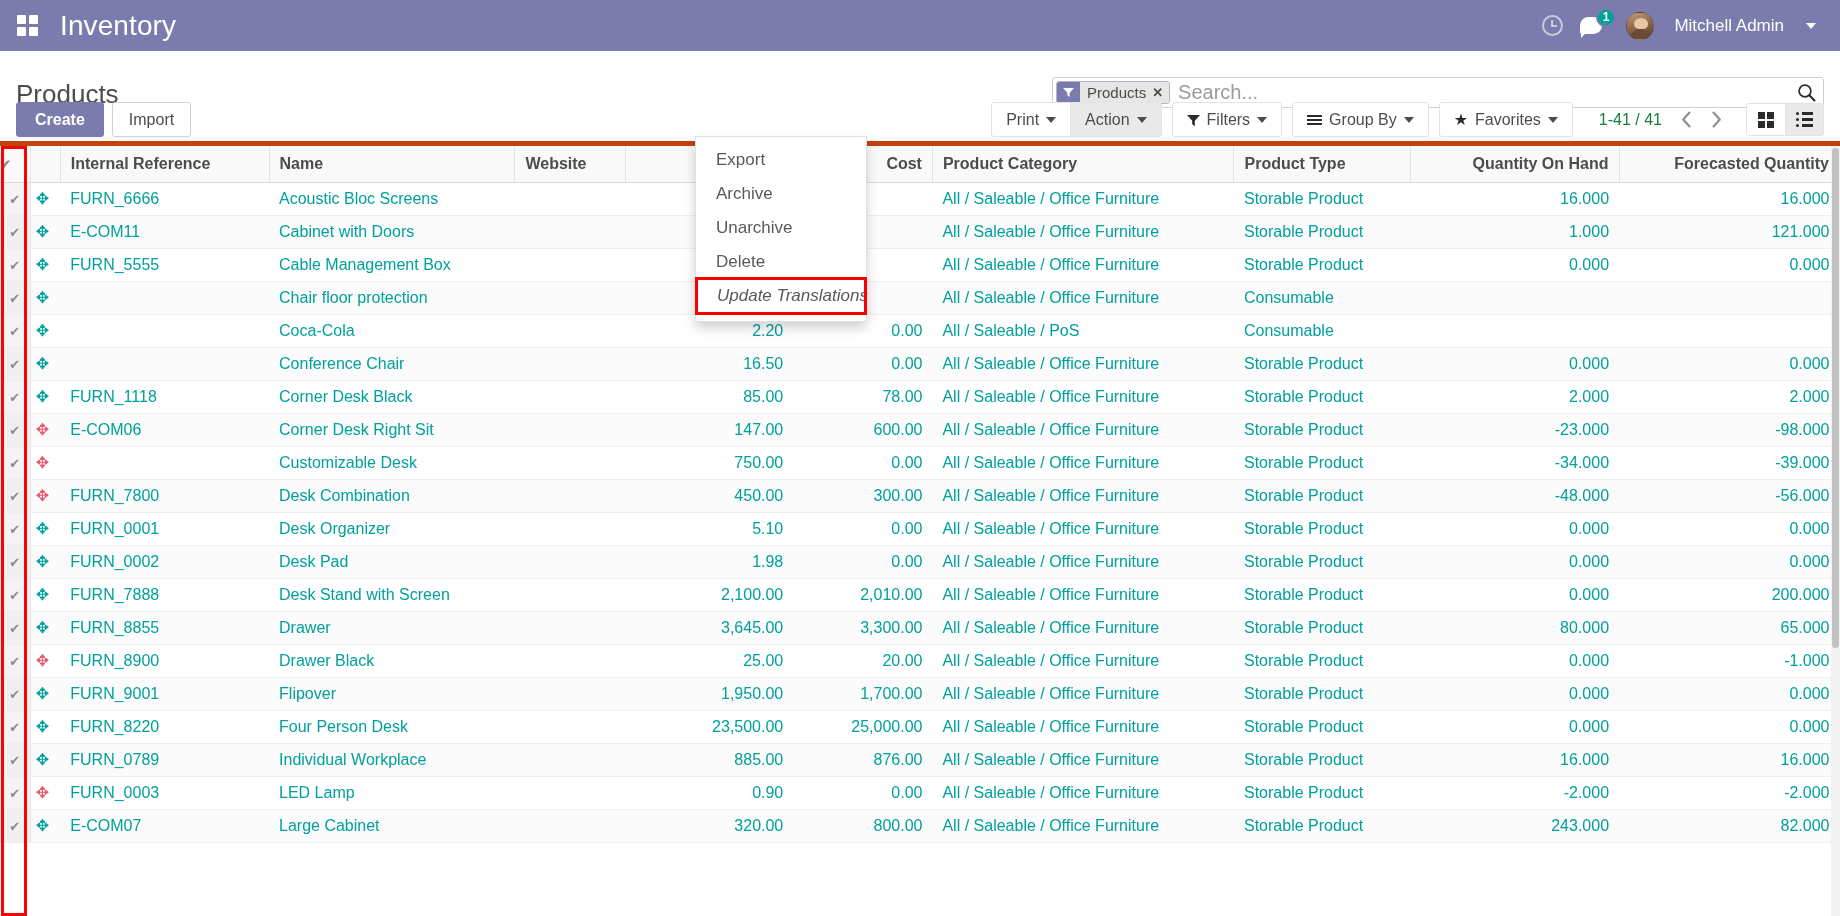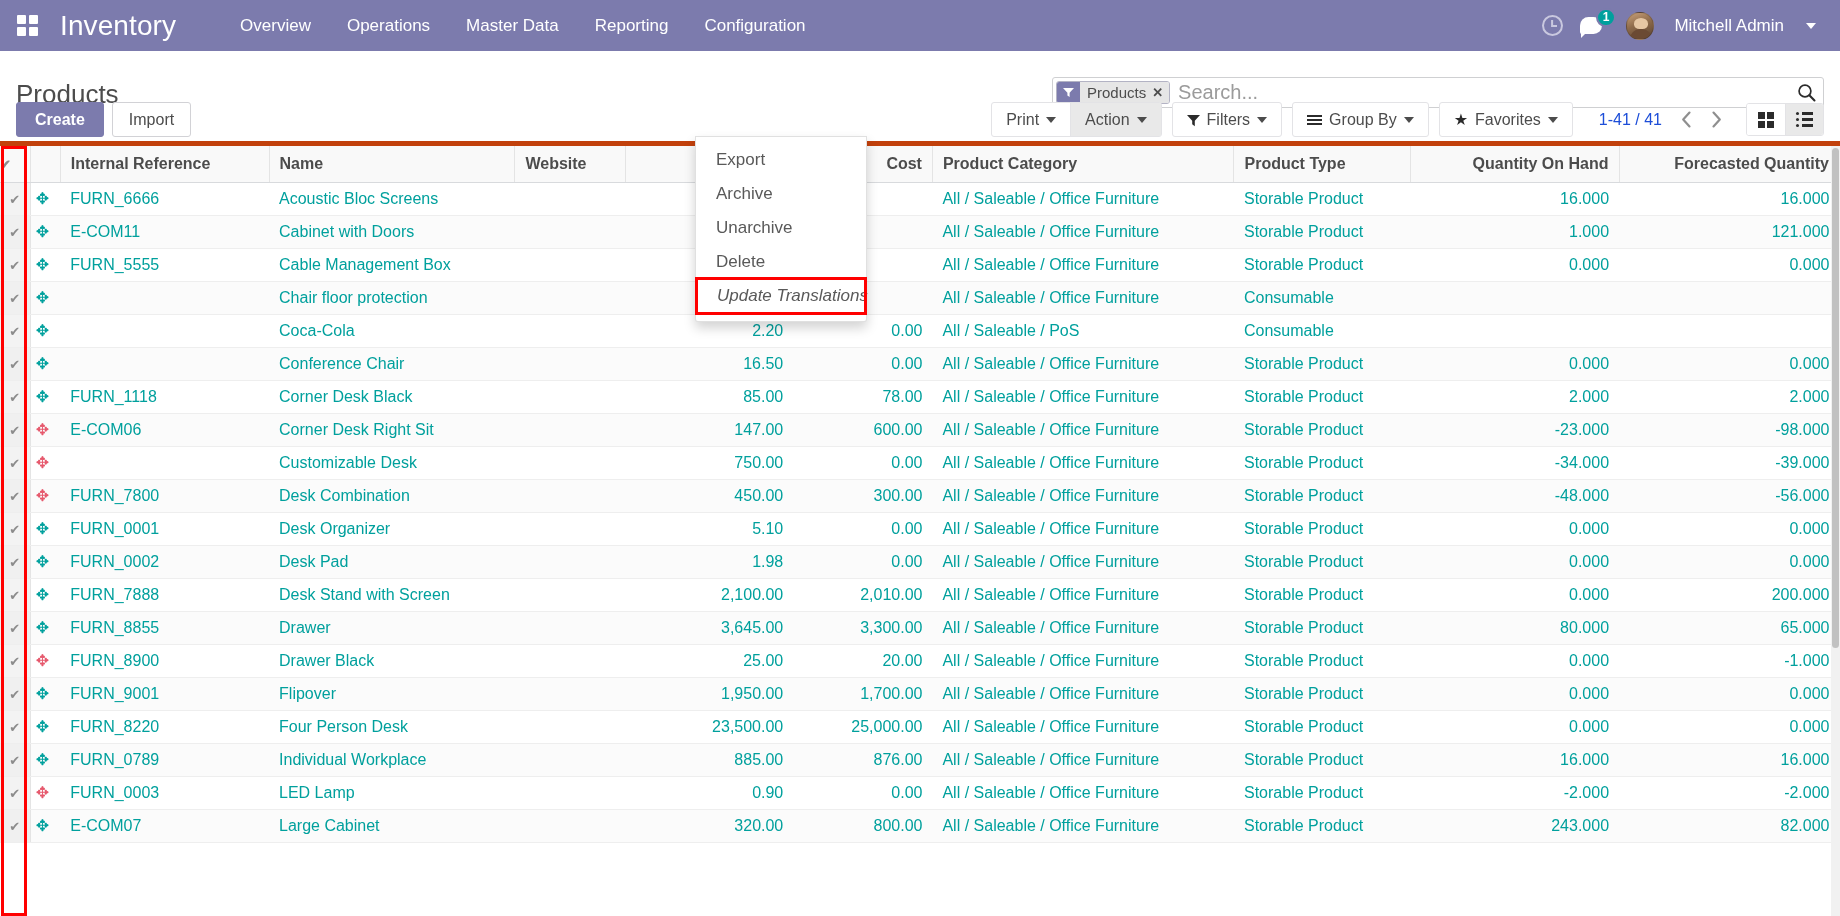--- a/index.html
+++ b/index.html
@@ -278,21 +278,21 @@
   }
   .funnel-icon { width: 13px; height: 13px; }
   .hamburger { display: flex; flex-direction: column; gap: 2px; width: 15px; }
   .hamburger i { height: 2px; background: #2b2b2b; display: block; width: 100%; }
   .star-icon { font-size: 16px; color: #2b2b2b; line-height: 1; }
 
   .pager {
     display: flex; align-items: center; gap: 2px;
     margin-left: 26px;
     font-size: 16px;
-    color: #1d4ed8;
+    color: #15803d;
   }
   .pager-value { margin-right: 8px; white-space: nowrap; }
   .pager-btn {
     width: 28px; height: 30px;
     display: flex; align-items: center; justify-content: center;
     cursor: pointer; color: #8f8f8f; font-size: 20px;
     background: transparent; border: none;
   }
   .view-switcher {
     display: flex;
@@ -470,27 +470,20 @@
 <div class="navbar">
   <div class="apps-toggle">
     <span class="grid-icon">
       <i></i>
         <i></i>
         <i></i>
         <i></i>
     </span>
   </div>
   <div class="brand">Inventory</div>
-  <div class="nav-menu">
-    <div class="nav-item">Overview</div>
-    <div class="nav-item">Operations</div>
-    <div class="nav-item">Master Data</div>
-    <div class="nav-item">Reporting</div>
-    <div class="nav-item">Configuration</div>
-  </div>
   <div class="nav-right">
     <div class="nav-icon-btn">
       <span class="clock-icon"></span>
     </div>
     <div class="nav-icon-btn msg-wrap">
       <span class="bubble-icon"></span>
       <span class="msg-badge">1</span>
     </div>
     <div class="user-menu">
       <span class="avatar"></span>

